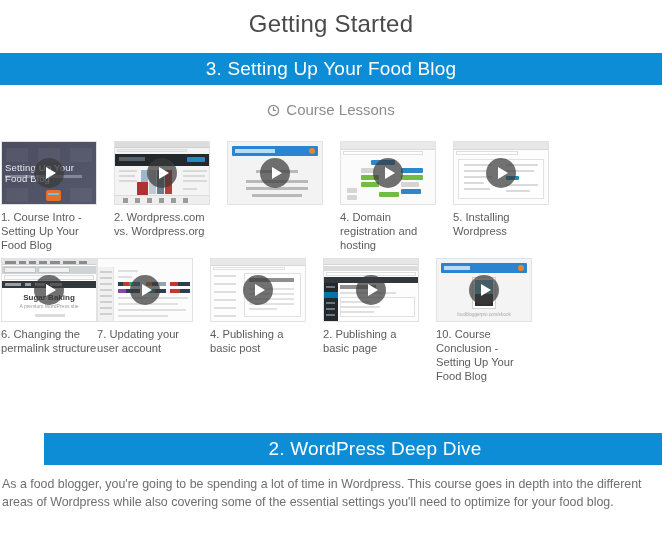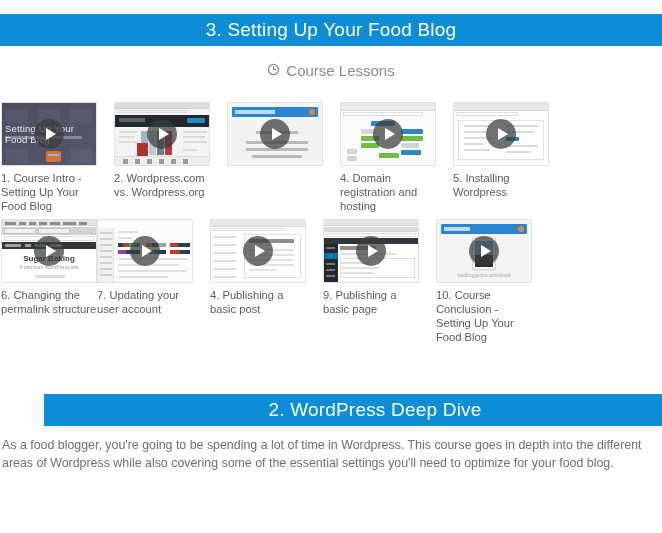--- a/index.html
+++ b/index.html
@@ -45,20 +45,21 @@
     font-size: 12.4px;
     line-height: 18px;
     padding: 10px 2px 0 2px;
     margin: 0;
     width: 660px;
   }
 
   
   .lessons-head {
     display: flex;
+    align-items: center;
     justify-content: center;
     gap: 6px;
     margin-top: 16px;
     color: #8c8c8c;
     font-size: 15px;
     font-weight: 400;
   }
   .clock-icon { display:block; width:13px; height:13px; }
 
   
@@ -224,20 +225,21 @@
   .t10 .book{position:absolute;left:35px;top:18px;width:24px;height:32px;background:#fff;border:1px solid #d2d2d2;}
   .t10 .book .sky{position:absolute;left:2px;top:2px;right:2px;height:14px;background:#5fb6d4;}
   .t10 .book .ink{position:absolute;left:2px;top:16px;right:2px;bottom:2px;background:#2f2f2f;}
   .t10 .cap{position:absolute;left:0;right:0;bottom:4px;text-align:center;color:#a6a6a6;font-size:4.5px;}
 </style>
 </head>
 <body>
 
 <div class="page">
 
+  <h1 class="page-title">Getting Started</h1>
 
   <div class="section-banner banner-1">3. Setting Up Your Food Blog</div>
 
 
   <div class="lessons-head">
     <span class="clock-icon">
       <svg viewBox="0 0 16 16" width="13" height="13" aria-hidden="true">
         <circle cx="8" cy="8" r="7" fill="#8c8c8c"></circle>
         <circle cx="8" cy="8" r="5.4" fill="#ffffff"></circle>
         <rect x="7.3" y="3.6" width="1.4" height="4.9" fill="#8c8c8c"></rect>
@@ -471,21 +473,21 @@
             <i class="h"></i>
             <i class="ln" style="top:7px;width:56px;"></i>
             <i class="box" style="top:12px;"></i>
             <i class="ln" style="top:16px;width:30px;"></i>
             <i class="ln" style="top:21px;width:40px;"></i>
             <i class="ln" style="top:26px;width:34px;"></i>
           </span>
         </div>
         <div class="play"></div>
       </div>
-      <div class="lesson-label">9. Publishing a basic page</div>
+      <div class="lesson-label">2. Publishing a basic page</div>
     </div>
 
     <div class="lesson">
       <div class="thumb">
         <div class="thumb-inner t10">
           <span class="hdr">
               <i class="ht"></i>
               <i class="dot"></i>
             </span>
           <span class="book">

